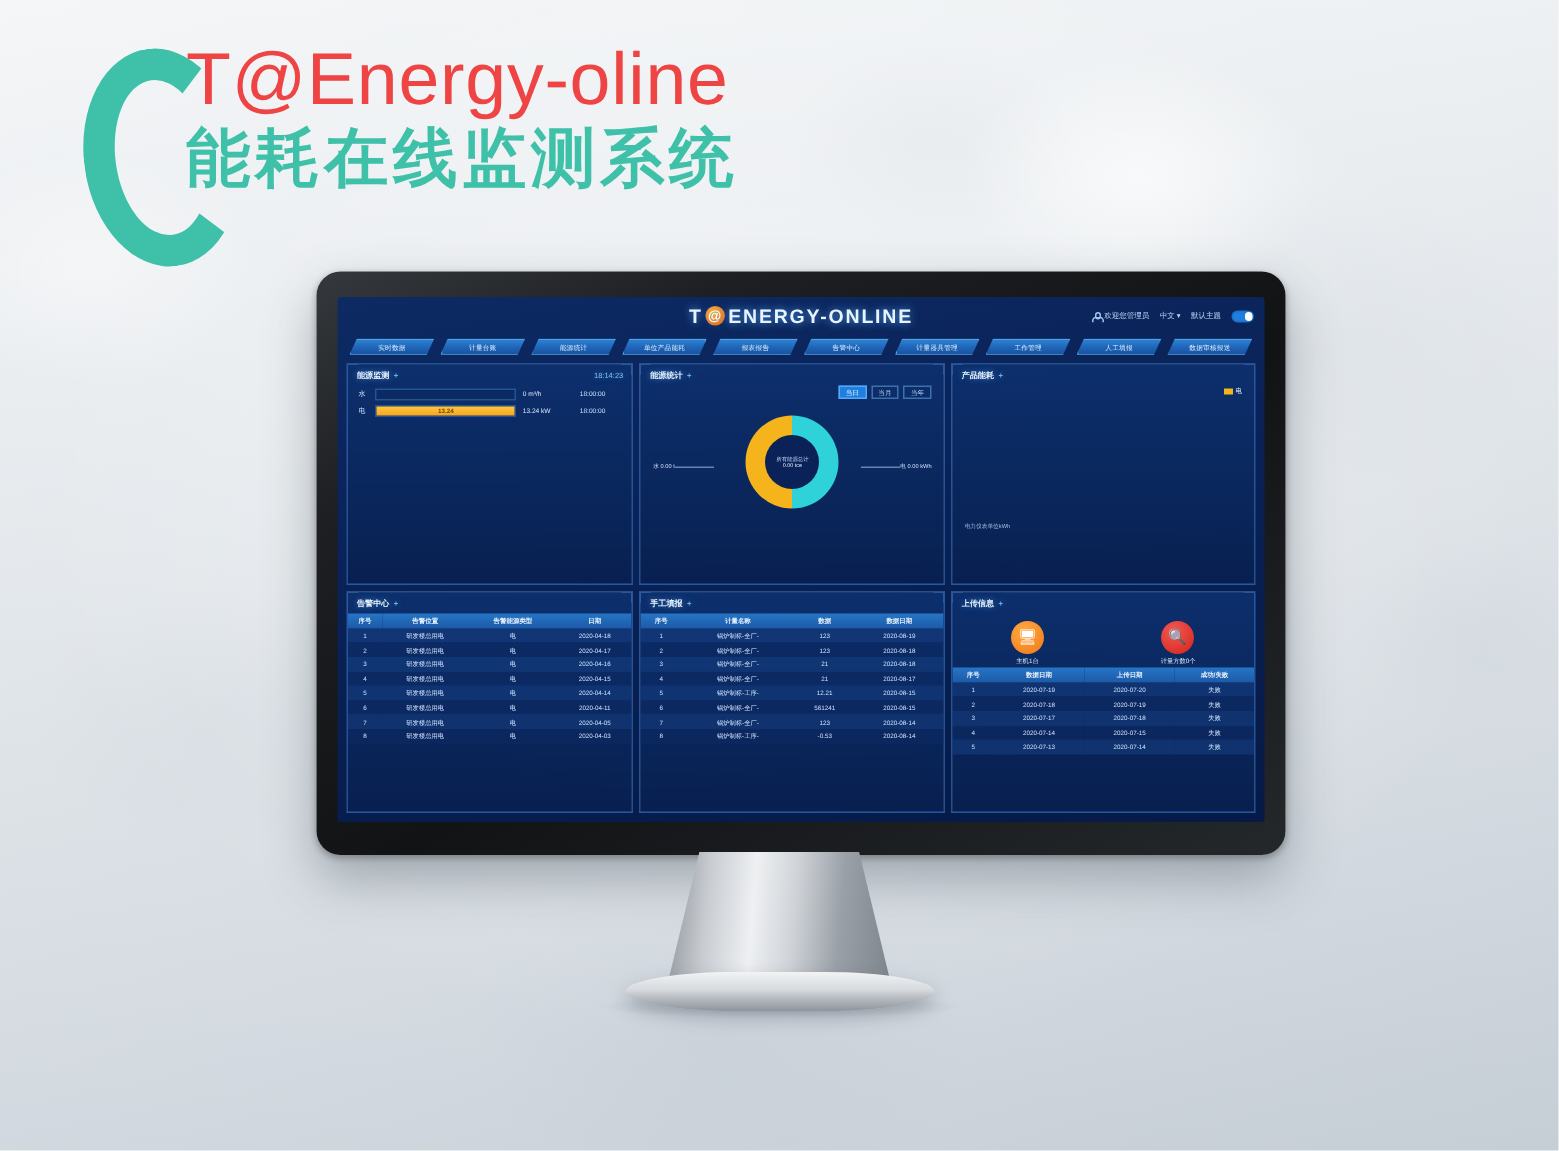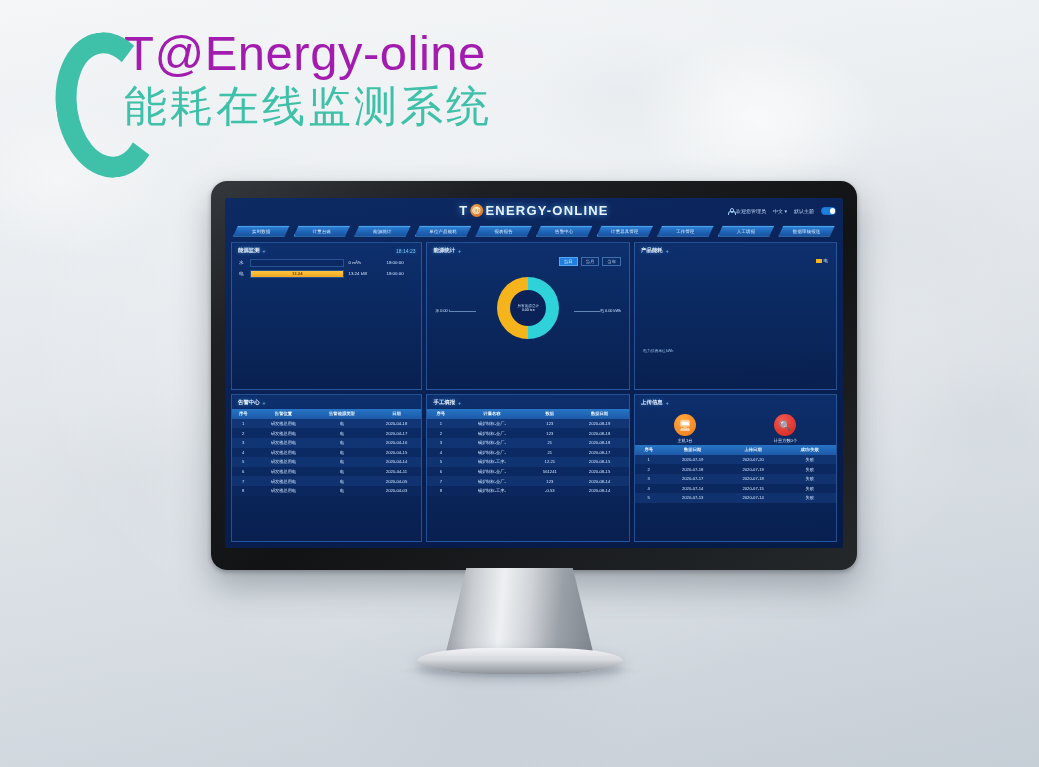--- a/index.html
+++ b/index.html
@@ -34,22 +34,22 @@
   .logo-c {
     width: 62px; height: 104px; position: relative; margin-top: 8px; margin-right: 6px;
   }
   .logo-c::before {
     content: ""; position: absolute; left: 0; top: 0; width: 62px; height: 104px;
     border: 21px solid #3fc0a8; border-radius: 50%;
     border-right-color: transparent;
     transform: rotate(-8deg);
   }
   .title-texts { padding-top: 2px; }
-  .title-en { font-size: 49px; color: #a21caf; letter-spacing: .5px; line-height: 1.12; font-weight: 400; }
-  .title-cn { font-size: 43px; color: #3fc0a8; font-weight: 400; letter-spacing: 3px; line-height: 1.1; margin-top: 2px; }
+  .title-en { font-size: 49px; color: #ef4444; letter-spacing: .5px; line-height: 1.12; font-weight: 400; }
+  .title-cn { font-size: 43px; color: #3fc0a8; font-weight: 700; letter-spacing: 3px; line-height: 1.1; margin-top: 2px; }
 
   
   .monitor { position: absolute; left: 211px; top: 181px; width: 646px; height: 389px; }
   .bezel {
     width: 100%; height: 100%;
     background: linear-gradient(150deg, #35383c 0%, #1d1f22 22%, #111315 55%, #25282b 100%);
     border-radius: 16px; padding: 17px 14px 22px 14px;
     box-shadow: 0 16px 34px rgba(60,70,82,.38), 0 2px 5px rgba(0,0,0,.3);
   }
   .screen {

